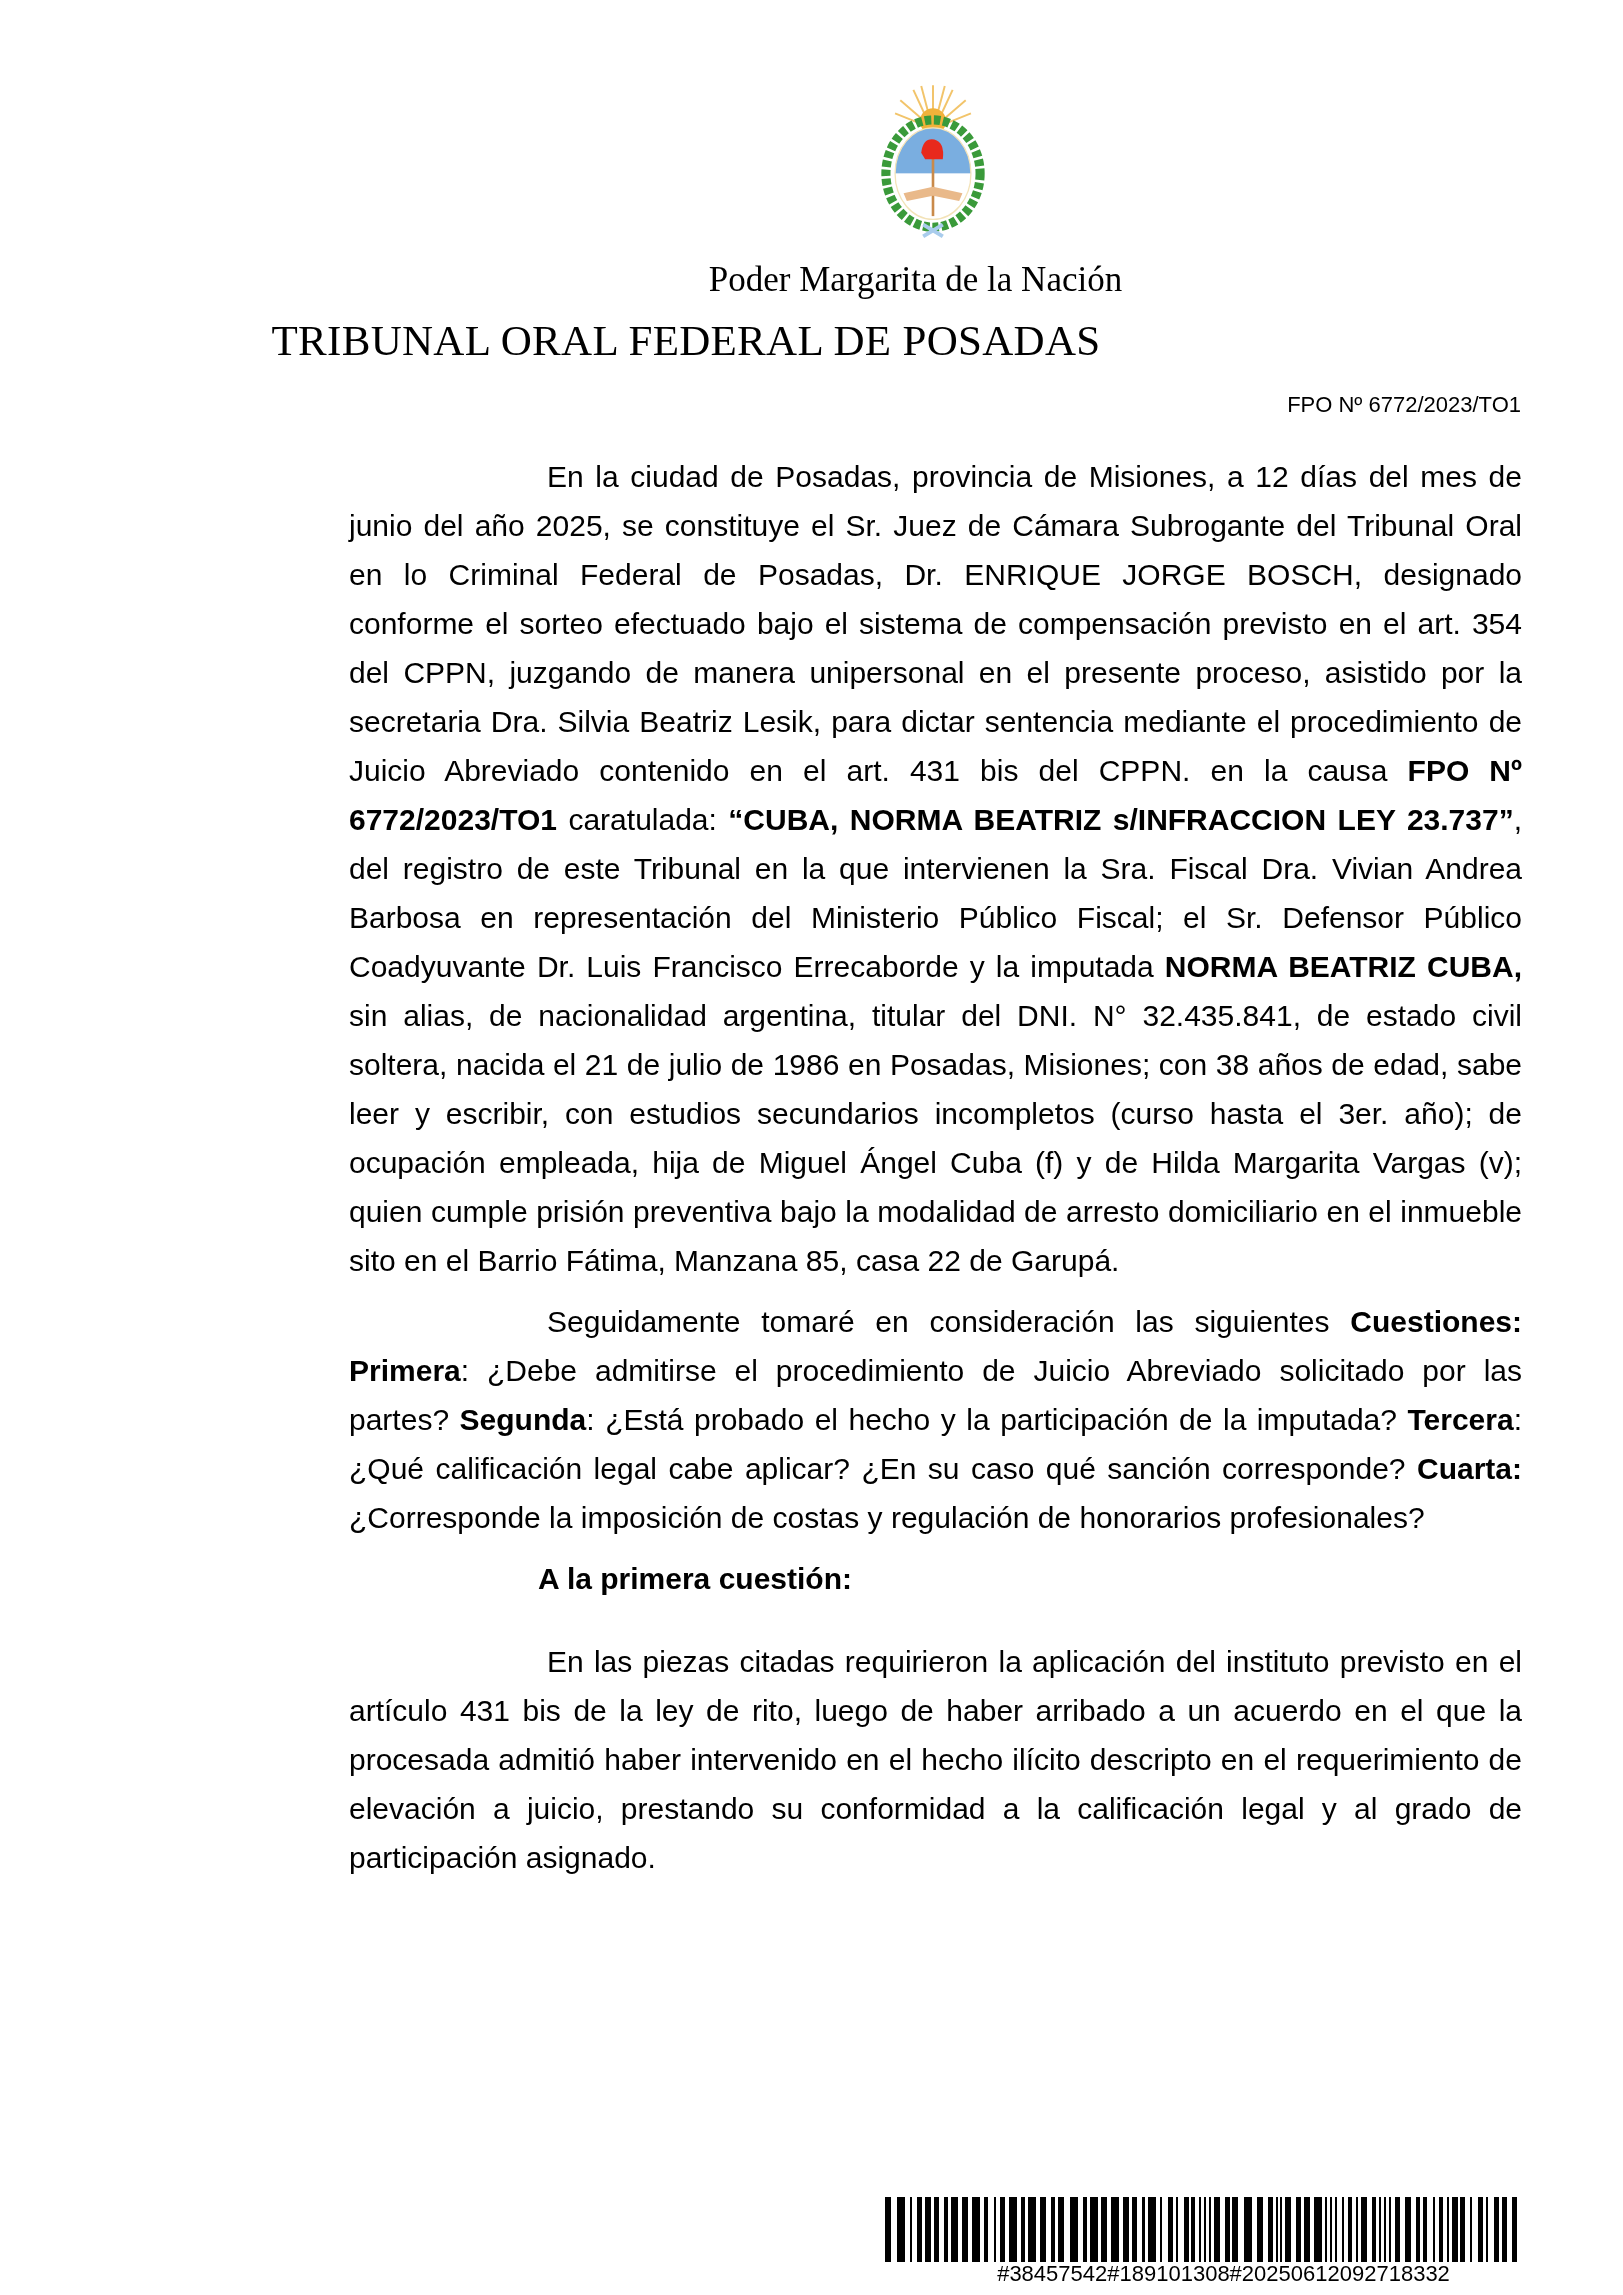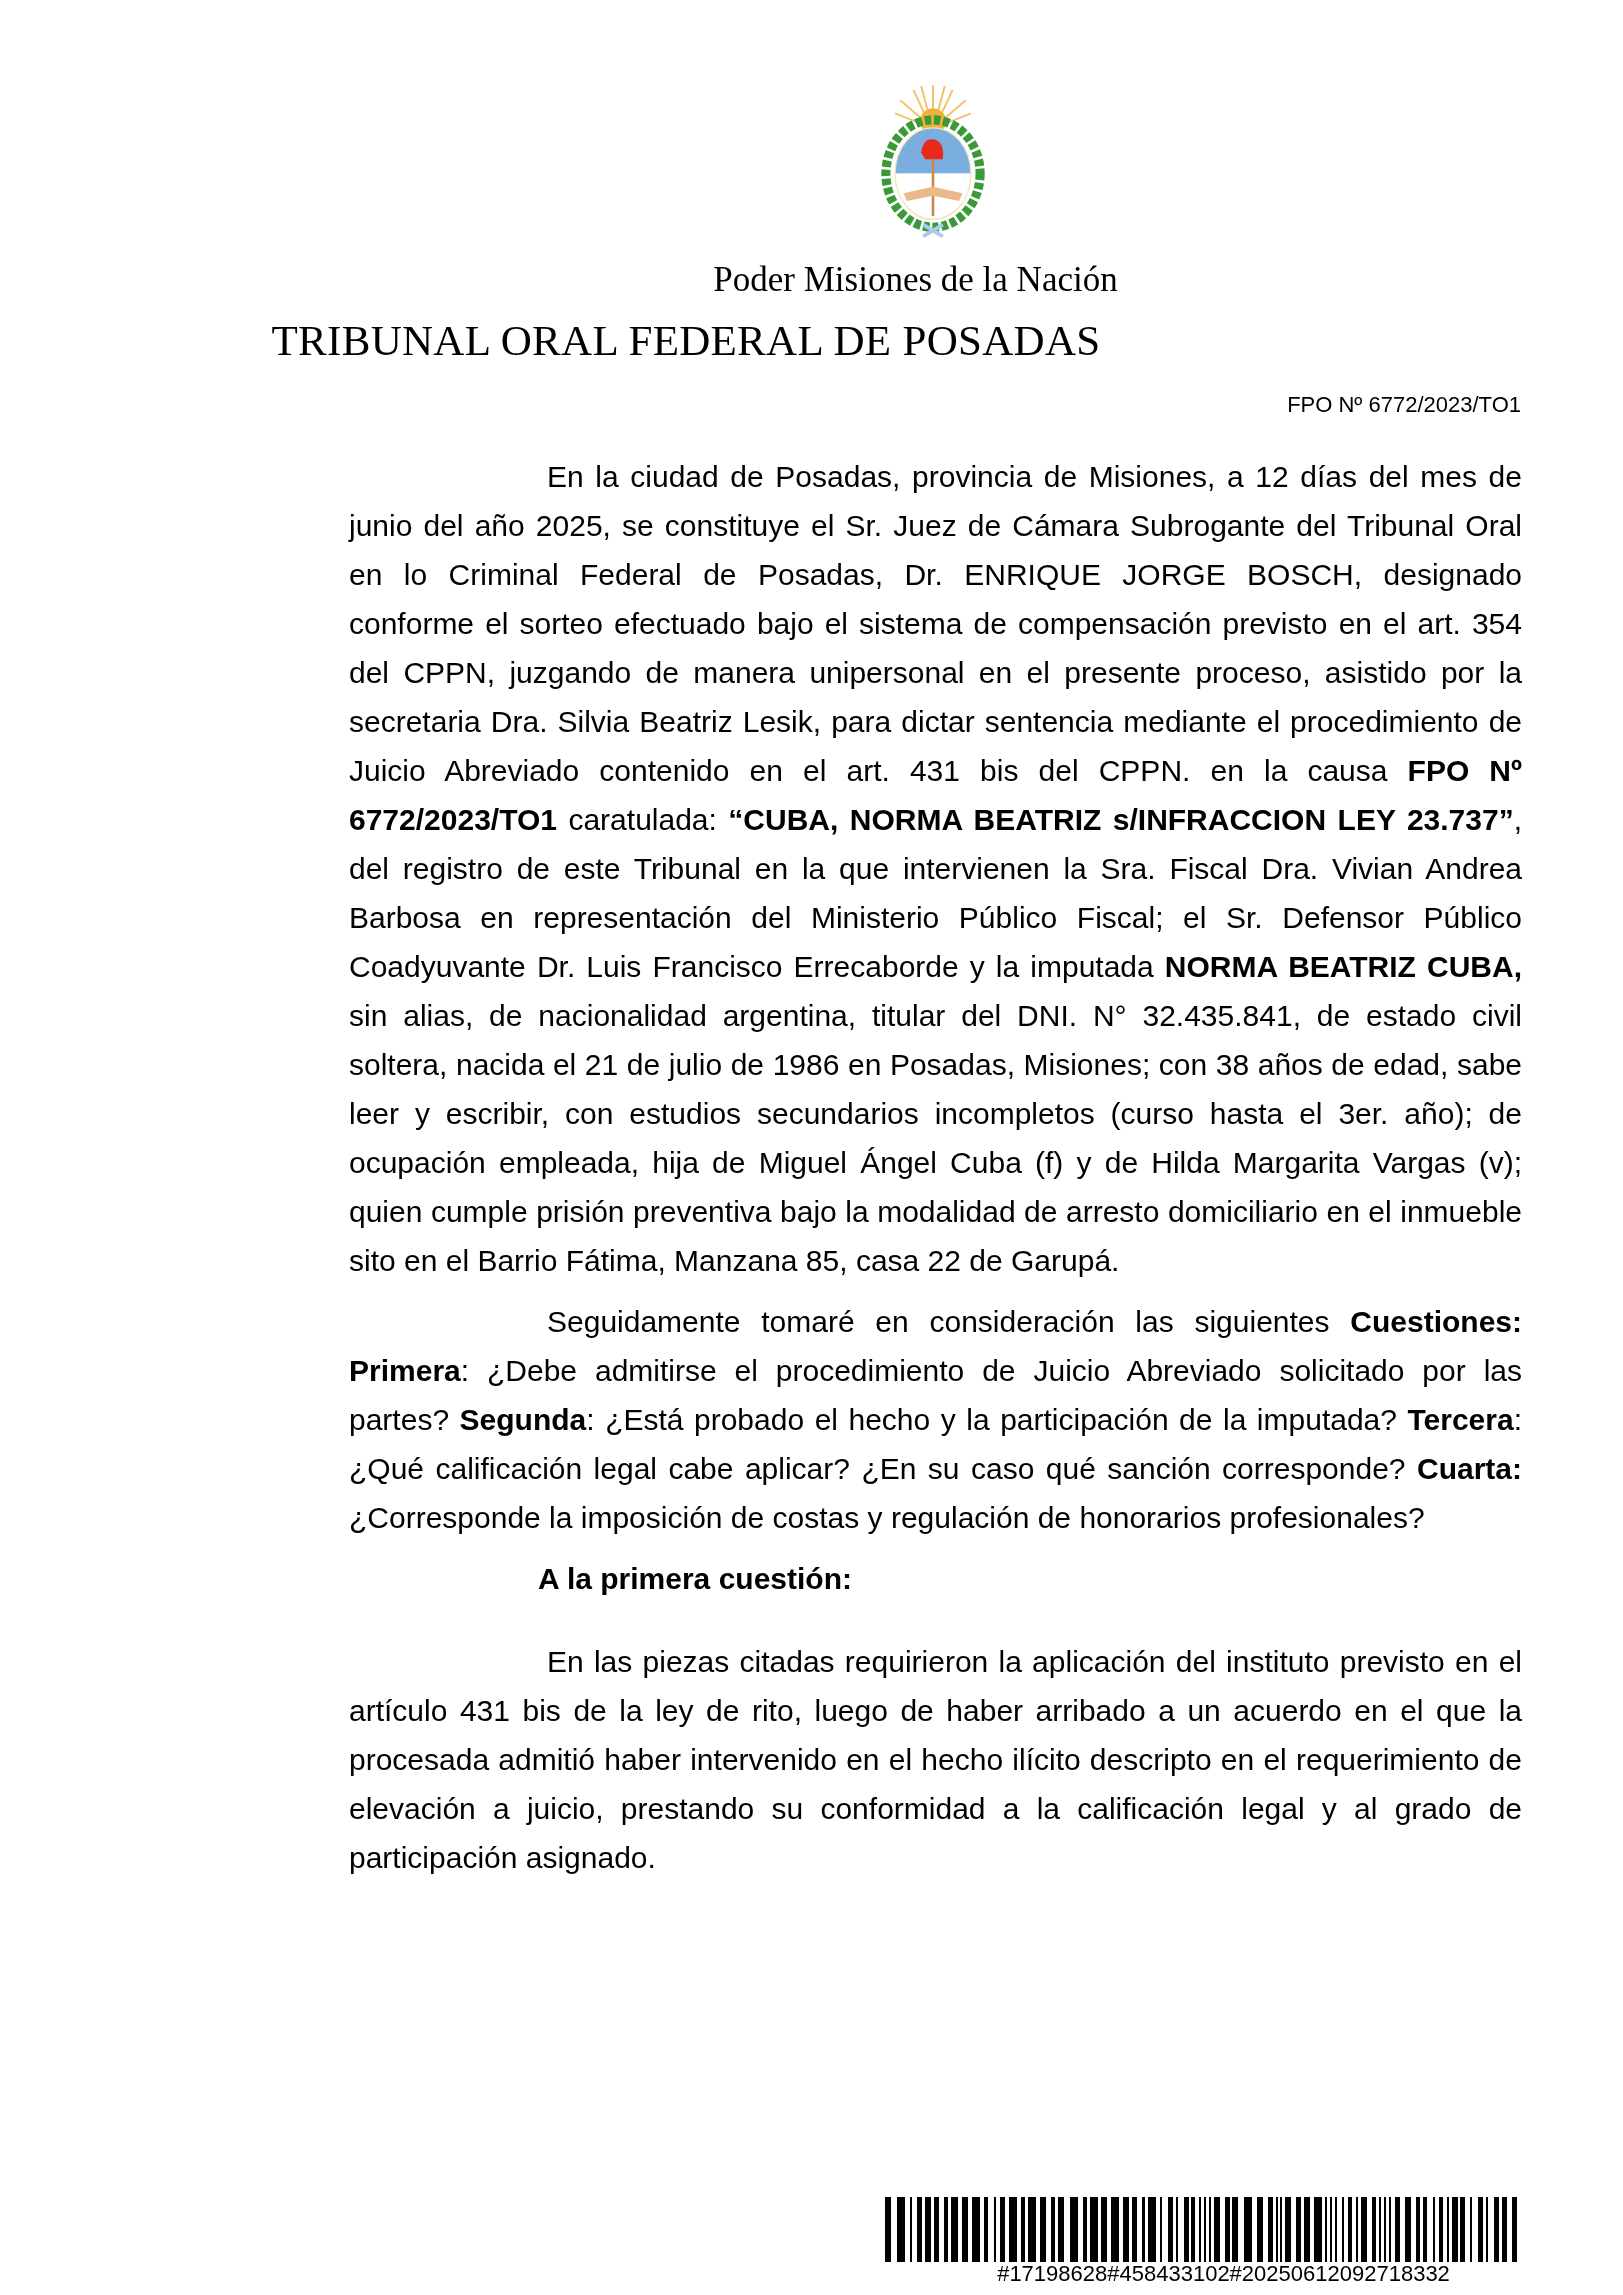--- a/index.html
+++ b/index.html
@@ -55,21 +55,21 @@
 
     <line x1="90" y1="110" x2="90" y2="205" stroke="#c98a4a" stroke-width="4"></line>
     <path d="M72 108 Q75 85 92 88 Q108 92 105 118 L78 118 Z" fill="#e8291c"></path>
 
     <path d="M45 170 L90 160 L135 170 L130 182 L90 174 L50 182 Z" fill="#e9b98a"></path>
 
     <path d="M75 218 L105 236 M105 218 L75 236" stroke="#a9ccec" stroke-width="6"></path>
   </svg>
 </div>
 
-<div class="hdr1">Poder Misiones de la Nación</div>
+<div class="hdr1">Poder Margarita de la Nación</div>
 <div class="hdr2">TRIBUNAL ORAL FEDERAL DE POSADAS</div>
 <div class="docno">FPO Nº 6772/2023/TO1</div>
 
 <div class="body">
   <p class="p indent"><span>En la ciudad de Posadas, provincia de Misiones, a 12 días del mes de junio del año 2025, se constituye el Sr. Juez de Cámara Subrogante del Tribunal Oral en lo Criminal Federal de Posadas, Dr. ENRIQUE JORGE BOSCH, designado conforme el sorteo efectuado bajo el sistema de compensación previsto en el art. 354 del CPPN, juzgando de manera unipersonal en el presente proceso, asistido por la secretaria Dra. Silvia Beatriz Lesik, para dictar sentencia mediante el procedimiento de Juicio Abreviado contenido en el art. 431 bis del CPPN. en la causa </span><b>FPO Nº 6772/2023/TO1</b><span> caratulada: </span><b>“CUBA, NORMA BEATRIZ s/INFRACCION LEY 23.737”</b><span>, del registro de este Tribunal en la que intervienen la Sra. Fiscal Dra. Vivian Andrea Barbosa en representación del Ministerio Público Fiscal; el Sr. Defensor Público Coadyuvante Dr. Luis Francisco Errecaborde y la imputada </span><b>NORMA BEATRIZ CUBA,</b><span> sin alias, de nacionalidad argentina, titular del DNI. N° 32.435.841, de estado civil soltera, nacida el 21 de julio de 1986 en Posadas, Misiones; con 38 años de edad, sabe leer y escribir, con estudios secundarios incompletos (curso hasta el 3er. año); de ocupación empleada, hija de Miguel Ángel Cuba (f) y de Hilda Margarita Vargas (v); quien cumple prisión preventiva bajo la modalidad de arresto domiciliario en el inmueble sito en el Barrio Fátima, Manzana 85, casa 22 de Garupá.</span></p>
 
   <div class="gap"></div>
 
   <p class="p indent"><span>Seguidamente tomaré en consideración las siguientes </span><b>Cuestiones: Primera</b><span>: ¿Debe admitirse el procedimiento de Juicio Abreviado solicitado por las partes? </span><b>Segunda</b><span>: ¿Está probado el hecho y la participación de la imputada? </span><b>Tercera</b><span>: ¿Qué calificación legal cabe aplicar? ¿En su caso qué sanción corresponde? </span><b>Cuarta:</b><span> ¿Corresponde la imposición de costas y regulación de honorarios profesionales?</span></p>
 
@@ -228,14 +228,14 @@
     <span style="width: 2.9px; background: rgb(255, 255, 255);"></span>
     <span style="width: 2px;"></span>
     <span style="width: 5.9px; background: rgb(255, 255, 255);"></span>
     <span style="width: 4.9px;"></span>
     <span style="width: 2.9px; background: rgb(255, 255, 255);"></span>
     <span style="width: 5.9px;"></span>
     <span style="width: 4.9px; background: rgb(255, 255, 255);"></span>
     <span style="width: 4.9px;"></span>
     <span style="width: 2.9px; background: rgb(255, 255, 255);"></span>
   </div>
-<div class="bcode-text">#17198628#458433102#20250612092718332</div>
+<div class="bcode-text">#38457542#189101308#20250612092718332</div>
 
 
 </body></html>

